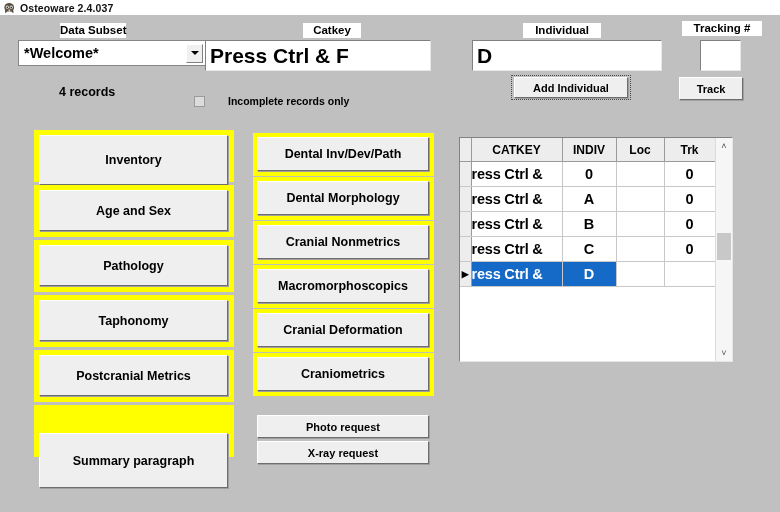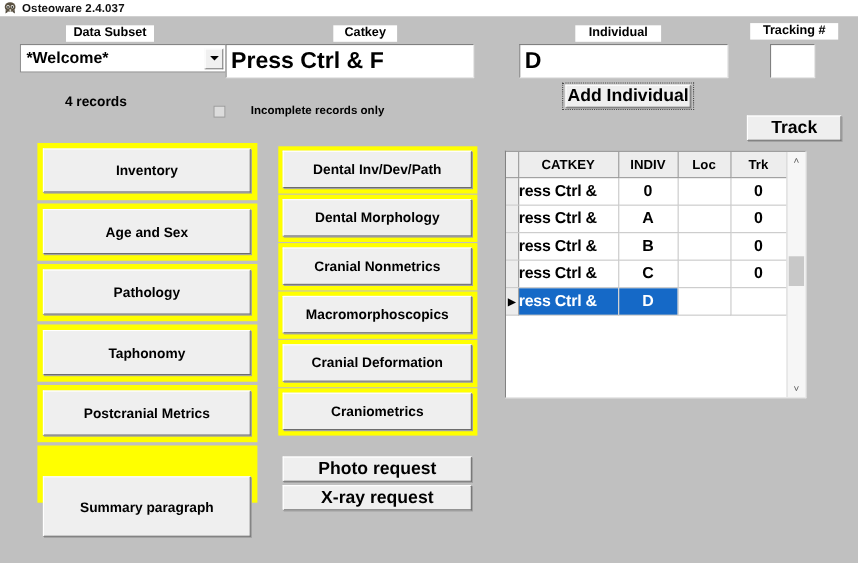--- a/index.html
+++ b/index.html
@@ -180,21 +180,21 @@
     font-weight: bold;
     color: #000000;
     white-space: nowrap;
     box-shadow: 1px 1px 0 0 #a0a0a0;
     cursor: default;
   }
   .btn-main {
     font-size: 12.5px;
   }
   .btn-small {
-    font-size: 16px;
+    font-size: 11px;
   }
 
   
   .yellow-frame {
     position: absolute;
     background: #ffff00;
     box-sizing: border-box;
   }
 
   
@@ -313,21 +313,21 @@
         <ellipse cx="4.3" cy="5.3" rx="0.8" ry="0.9" fill="#2a2a26"></ellipse>
         <ellipse cx="8.2" cy="5.3" rx="0.8" ry="0.9" fill="#2a2a26"></ellipse>
         <rect x="5.6" y="7.4" width="1.5" height="2.4" fill="#d8d8d0"></rect>
       </svg>
     </span>
     <span class="title-text">Osteoware 2.4.037</span>
   </div>
 
   <div class="form-surface">
 
-    <div class="field-label" style="left:60px; top:8px; width:80px;">Data Subset</div>
+    <div class="field-label" style="left:60px; top:8px; width:66px;">Data Subset</div>
 
     <div class="combo" style="left:18px; top:25px; width:188px; height:26px;">
       <span class="combo-value">*Welcome*</span>
       <span class="combo-arrow">
           <i></i>
         </span>
     </div>
 
     <div class="static-text" style="left:59px; top:70px; font-size:12.5px;">4 records</div>
 
@@ -347,32 +347,32 @@
       <span>Add Individual</span>
     </div>
     <div class="focus-rect" style="left:511px; top:60px; width:120px; height:25px;"></div>
 
     <div class="field-label" style="left:682px; top:6px; width:80px;">Tracking #</div>
 
     <div class="text-input" style="left:700px; top:25px; width:41px; height:31px;">
       <span class="big-input-text"></span>
     </div>
 
-    <div class="btn btn-small" style="left:679px; top:62px; width:86px; height:23px;margin-top:28px;">
+    <div class="btn btn-small" style="left:679px; top:62px; width:64px; height:23px;">
       <span>Track</span>
     </div>
 
     <div class="checkbox-row" style="left:194px; top:80px;">
       <span class="checkbox-box"></span>
       <span class="checkbox-label">Incomplete records only</span>
     </div>
 
     <div id="left-col">
         <div class="yellow-frame" style="left: 34px; top: 115px; width: 200px; height: 52px;"></div>
-        <div class="btn btn-main" style="left: 39px; top: 120px; width: 189px; height: 40px; text-align: right;">
+        <div class="btn btn-main" style="left: 39px; top: 120px; width: 189px; height: 50px; text-align: right;">
           <span>Inventory</span>
         </div>
         <div class="yellow-frame" style="left: 34px; top: 170px; width: 200px; height: 52px;"></div>
         <div class="btn btn-main" style="left: 39px; top: 175px; width: 189px; height: 41px;">
           <span>Age and Sex</span>
         </div>
         <div class="yellow-frame" style="left: 34px; top: 225px; width: 200px; height: 52px;"></div>
         <div class="btn btn-main" style="left: 39px; top: 230px; width: 189px; height: 41px;">
           <span>Pathology</span>
         </div>

